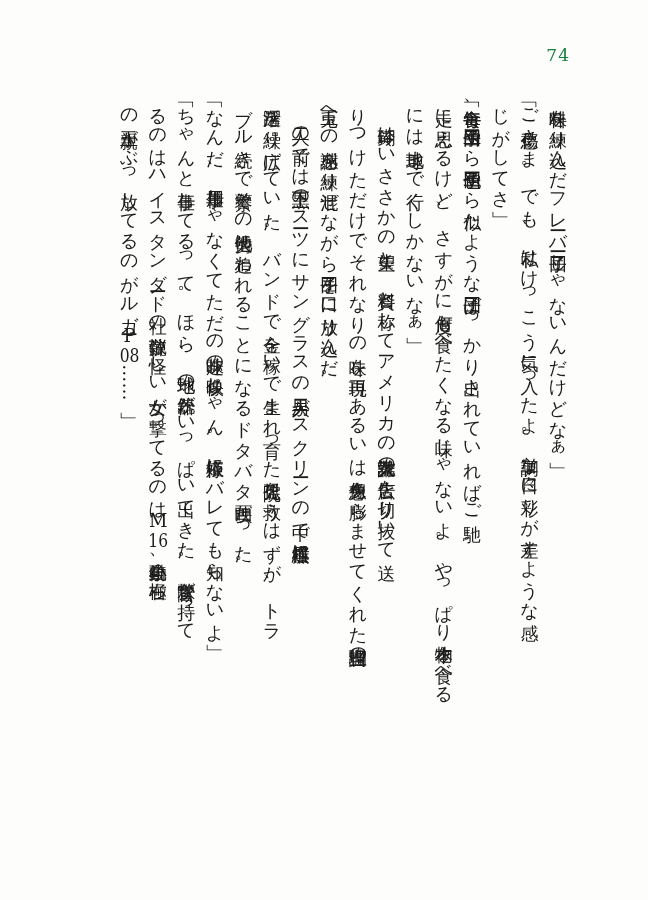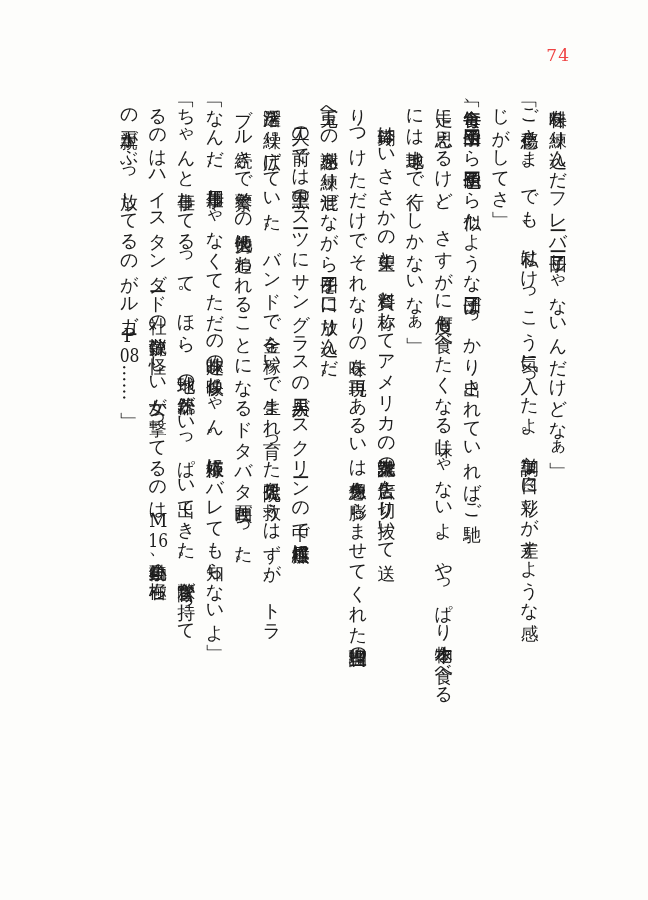--- a/index.html
+++ b/index.html
@@ -19,21 +19,21 @@
     position: absolute;
     inset: 0;
     background: #fdfdfb;
   }
   .page-number {
     position: absolute;
     top: 45px;
     right: 78px;
     font-size: 17px;
     letter-spacing: 1px;
-    color: #ef4444;
+    color: #15803d;
   }
   .text-block {
     position: absolute;
     top: 96px;
     right: 76px;
     height: 712px;
     writing-mode: vertical-rl;
     text-orientation: mixed;
     font-size: 18px;
     line-height: 28.6px;

